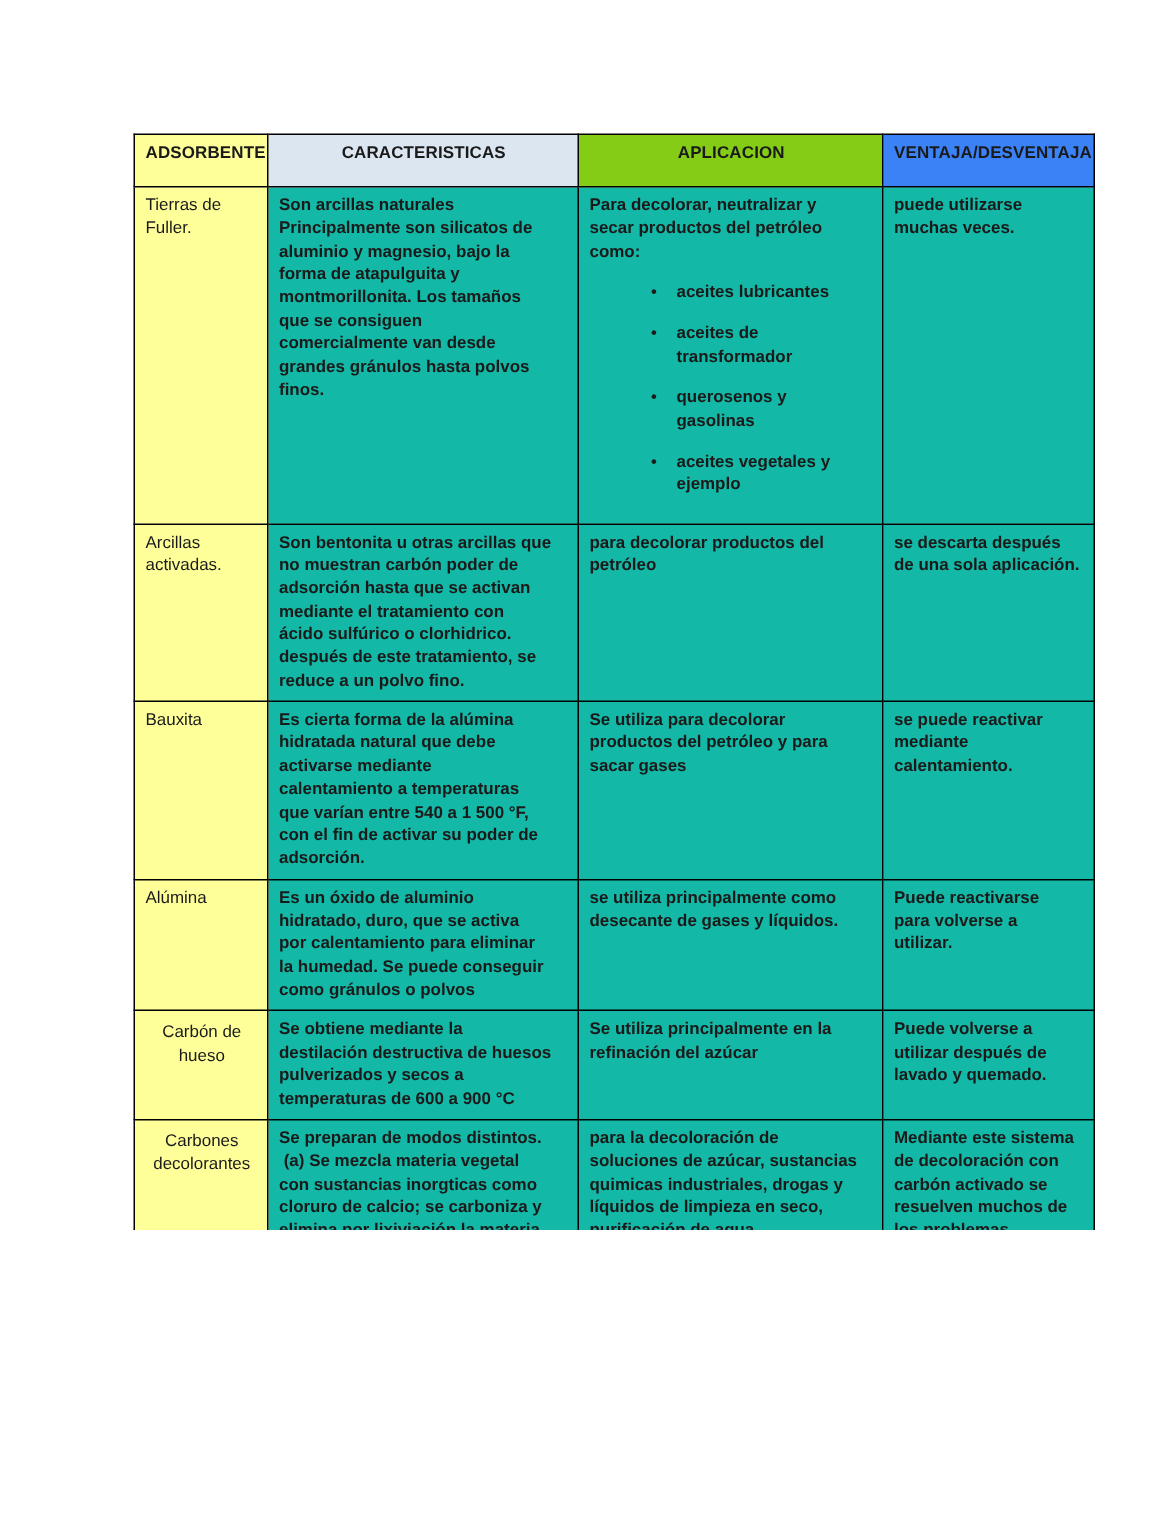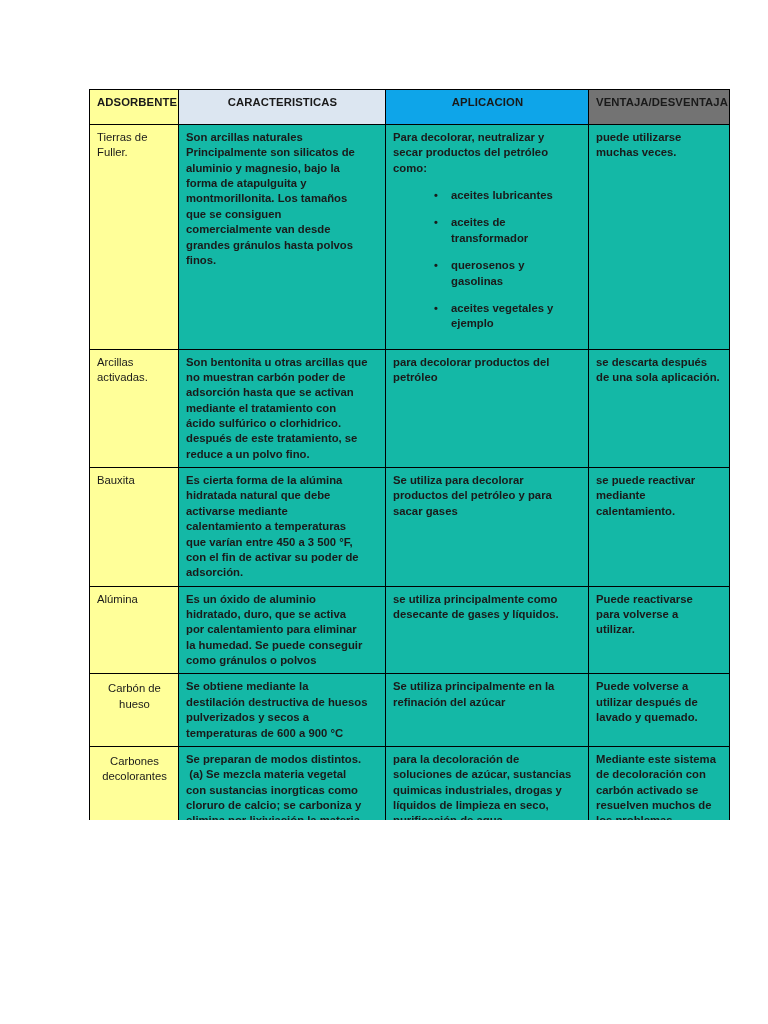--- a/index.html
+++ b/index.html
@@ -50,22 +50,22 @@
     font-weight: bold;
     font-size: 10.6px;
     letter-spacing: 0.1px;
     padding-top: 7px;
     padding-bottom: 7px;
     height: 24px;
     vertical-align: middle;
   }
   th.h-adsorbente { background: #ffff99; }
   th.h-caracteristicas { background: #dce6f1; }
-  th.h-aplicacion { background: #0ea5e9; }
-  th.h-ventaja { background: #737373; }
+  th.h-aplicacion { background: #84cc16; }
+  th.h-ventaja { background: #3b82f6; }
 
   
   td.col-adsorbente {
     background: #ffff99;
     font-weight: normal;
     font-size: 11.3px;
     vertical-align: middle;
     padding-left: 9px;
   }
   td.col-adsorbente.top-align { vertical-align: top; padding-top: 7px; text-align: center; }
@@ -175,21 +175,21 @@
         </td>
       </tr>
 
       <tr>
         <td class="col-adsorbente">Bauxita</td>
         <td class="col-caracteristicas">
           <div class="cell-text">Es cierta forma de la alúmina
 hidratada natural que debe
 activarse mediante
 calentamiento a temperaturas
-que varían entre 450 a 3 500 °F,
+que varían entre 540 a 1 500 °F,
 con el fin de activar su poder de
 adsorción.</div>
         </td>
         <td class="col-aplicacion">
           <div class="cell-text">Se utiliza para decolorar
 productos del petróleo y para
 sacar gases</div>
         </td>
         <td class="col-ventaja">
           <div class="cell-text">se puede reactivar

